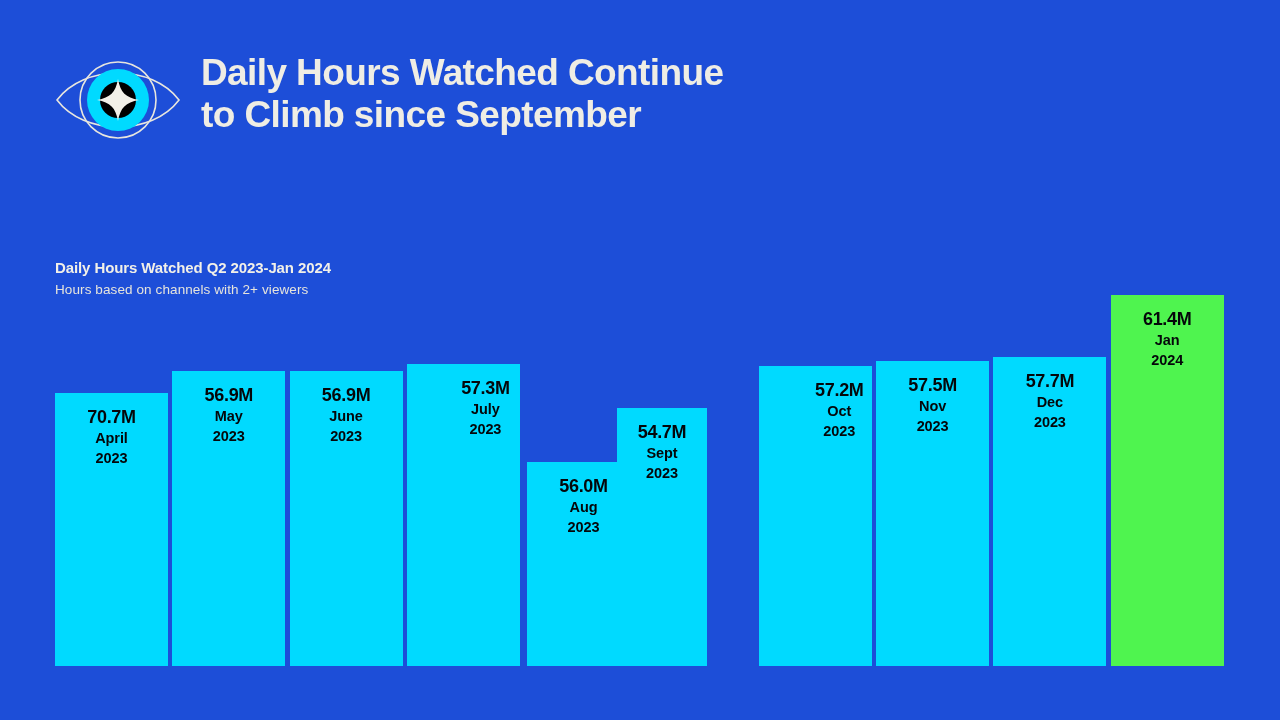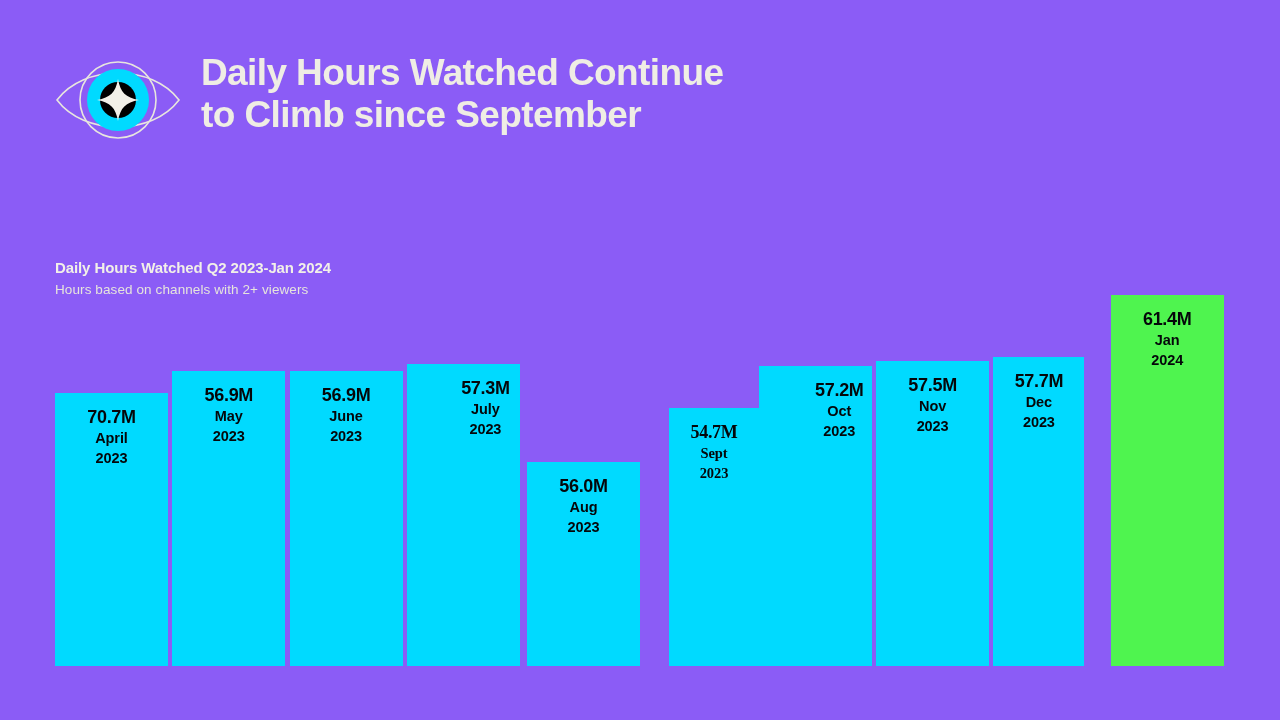--- a/index.html
+++ b/index.html
@@ -3,21 +3,21 @@
 <meta charset="utf-8">
 <title>Daily Hours Watched</title>
 <style>
   * { margin:0; padding:0; box-sizing:border-box; }
   html, body {
     width:1280px; height:720px;
     background:#000000;
     font-family:"Liberation Sans", sans-serif;
     overflow:hidden;
   }
-  .page { position:relative; width:1280px; height:720px; background:#8b5cf6; }
+  .page { position:relative; width:1280px; height:720px; background:#1d4ed8; }
 
   
   .header { position:absolute; left:0; top:0; width:1280px; height:190px; }
   .logo {
     position:absolute; left:54px; top:54px;
     width:128px; height:92px;
   }
   .logo svg { display:block; width:128px; height:92px; }
 
   .headline {
@@ -129,33 +129,33 @@
         <div class="bar-label"><span class="mo">June</span><span class="yr">2023</span></div>
       </div>
       <div class="bar" style="left: 351.9px; width: 113px; height: 302px; background: rgb(0, 218, 255); padding-left: 44px;">
         <div class="bar-value">57.3M</div>
         <div class="bar-label"><span class="mo">July</span><span class="yr">2023</span></div>
       </div>
       <div class="bar" style="left: 472px; width: 113px; height: 204px; background: rgb(0, 218, 255);">
         <div class="bar-value">56.0M</div>
         <div class="bar-label"><span class="mo">Aug</span><span class="yr">2023</span></div>
       </div>
-      <div class="bar" style="left: 614px; width: 90px; height: 258px; background: rgb(0, 218, 255); font-family: Liberation Serif, serif;">
+      <div class="bar" style="left: 562px; width: 90px; height: 258px; background: rgb(0, 218, 255);">
         <div class="bar-value">54.7M</div>
         <div class="bar-label"><span class="mo">Sept</span><span class="yr">2023</span></div>
       </div>
       <div class="bar" style="left: 703.8px; width: 113px; height: 300px; background: rgb(0, 218, 255); padding-left: 48px;">
         <div class="bar-value">57.2M</div>
         <div class="bar-label"><span class="mo">Oct</span><span class="yr">2023</span></div>
       </div>
       <div class="bar" style="left: 821.1px; width: 113px; height: 305px; background: rgb(0, 218, 255);">
         <div class="bar-value">57.5M</div>
         <div class="bar-label"><span class="mo">Nov</span><span class="yr">2023</span></div>
       </div>
-      <div class="bar" style="left: 938.4px; width: 91px; height: 309px; background: rgb(0, 218, 255);">
+      <div class="bar" style="left: 938.4px; width: 113px; height: 309px; background: rgb(0, 218, 255);">
         <div class="bar-value">57.7M</div>
         <div class="bar-label"><span class="mo">Dec</span><span class="yr">2023</span></div>
       </div>
       <div class="bar highlight" style="left: 1055.7px; width: 113px; height: 371px; background: rgb(79, 244, 79);">
         <div class="bar-value">61.4M</div>
         <div class="bar-label"><span class="mo">Jan</span><span class="yr">2024</span></div>
       </div>
     </div>
 
 </div>

